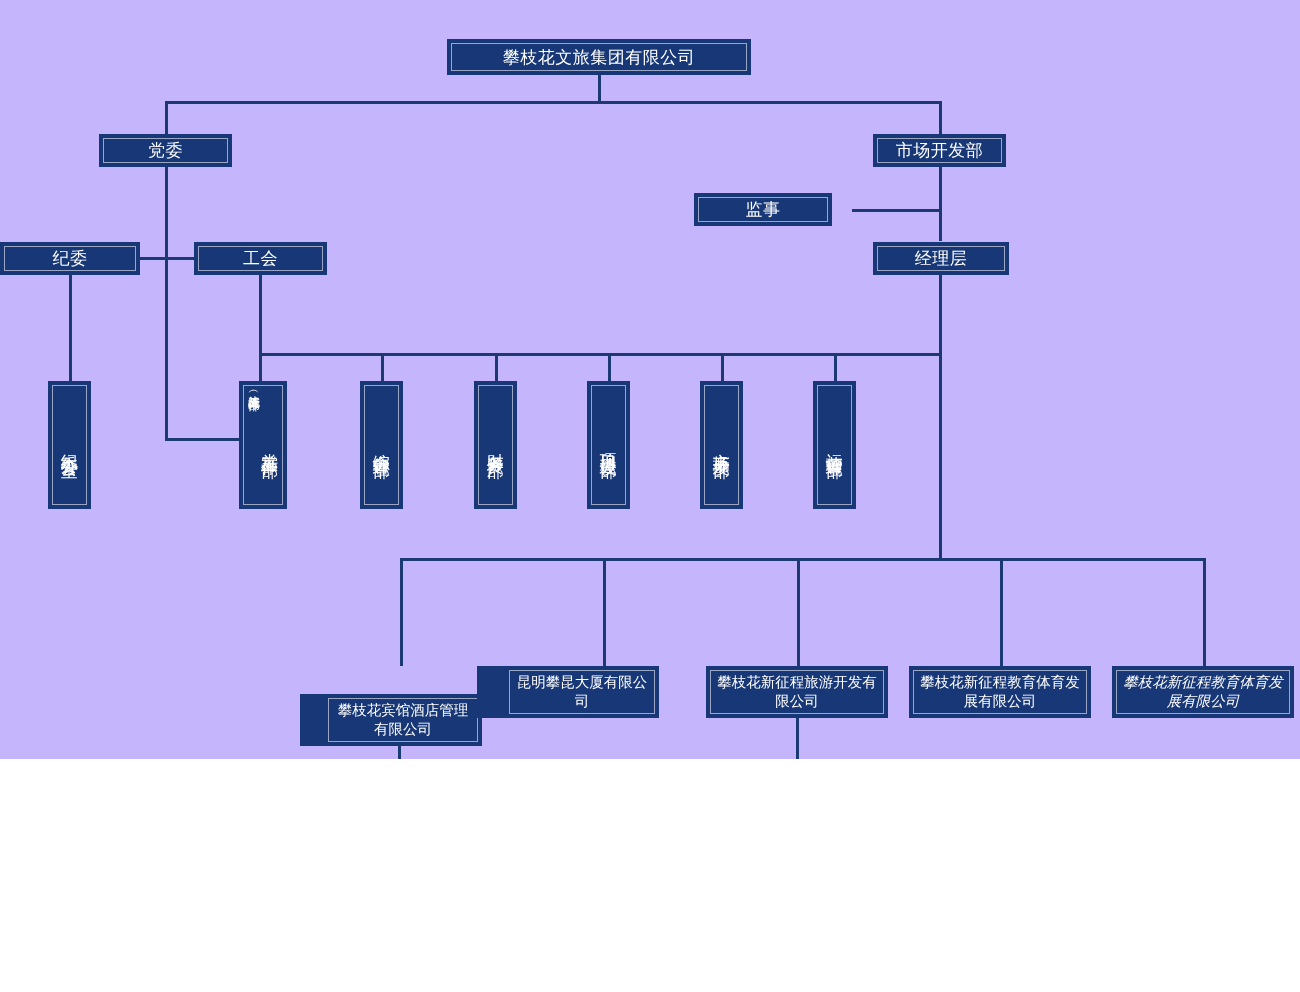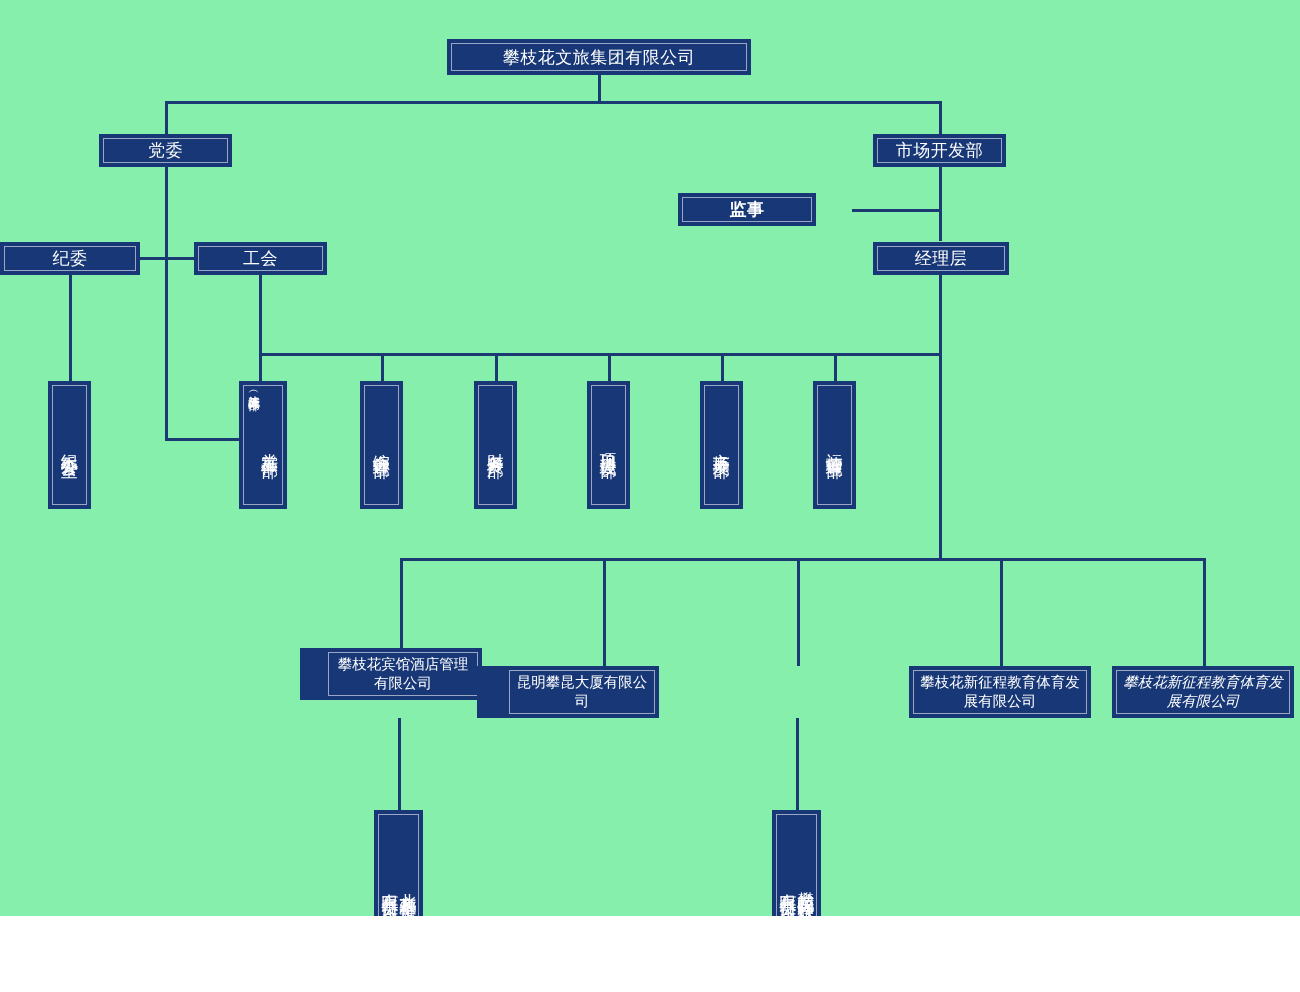--- a/index.html
+++ b/index.html
@@ -6,22 +6,22 @@
     margin: 0;
     padding: 0;
     background: #ffffff;
   }
   body {
     font-family: "DejaVu Sans", "Liberation Sans", sans-serif;
   }
   #chart {
     position: relative;
     width: 1300px;
-    height: 916px;
-    background: #86efac;
+    height: 759px;
+    background: #c4b5fd;
     overflow: hidden;
   }
   
   .ln {
     position: absolute;
     background: #1b3a73;
   }
   .ln-h { height: 3px; }
   .ln-v { width: 3px; }
 
@@ -139,21 +139,21 @@
   </div>
 
   <div class="node h" style="left:99px; top:134px; width:133px; height:33px;">
     <div class="inner">党委</div>
   </div>
 
   <div class="node h" style="left:873px; top:134px; width:133px; height:33px;">
     <div class="inner">市场开发部</div>
   </div>
 
-  <div class="node h" style="left:678px; top:193px; width:138px; height:33px;font-weight:bold;">
+  <div class="node h" style="left:694px; top:193px; width:138px; height:33px;">
     <div class="inner">监事</div>
   </div>
 
   <div class="node h" style="left:873px; top:242px; width:136px; height:33px;">
     <div class="inner">经理层</div>
   </div>
 
   <div class="node h" style="left:0px; top:242px; width:140px; height:33px;">
     <div class="inner">纪委</div>
   </div>
@@ -198,26 +198,29 @@
       <span class="vcol">市场开发部</span>
     </div>
   </div>
 
   <div class="node v" style="left:813px; top:381px; width:43px; height:128px;">
     <div class="inner">
       <span class="vcol">运营管理部</span>
     </div>
   </div>
 
-  <div class="node sub" style="left:300px; top:648px; width:182px; height:52px;padding-left:28px;">
+  <div class="node sub" style="left:300px; top:694px; width:182px; height:52px;padding-left:28px;">
     <div class="inner">攀枝花宾馆酒店管理有限公司</div>
   </div>
   <div class="node sub" style="left:477px; top:666px; width:182px; height:52px;padding-left:32px;">
     <div class="inner">昆明攀昆大厦有限公司</div>
   </div>
+  <div class="node sub" style="left:706px; top:666px; width:182px; height:52px;">
+    <div class="inner">攀枝花新征程旅游开发有限公司</div>
+  </div>
   <div class="node sub" style="left:909px; top:666px; width:182px; height:52px;">
     <div class="inner">攀枝花新征程教育体育发展有限公司</div>
   </div>
   <div class="node sub" style="left:1112px; top:666px; width:182px; height:52px;font-style:italic;">
     <div class="inner">攀枝花新征程教育体育发展有限公司</div>
   </div>
 
   <div class="node v2" style="left:374px; top:810px; width:49px; height:152px;">
     <div class="inner">
       <span class="vcol">北京攀都宾馆</span>

